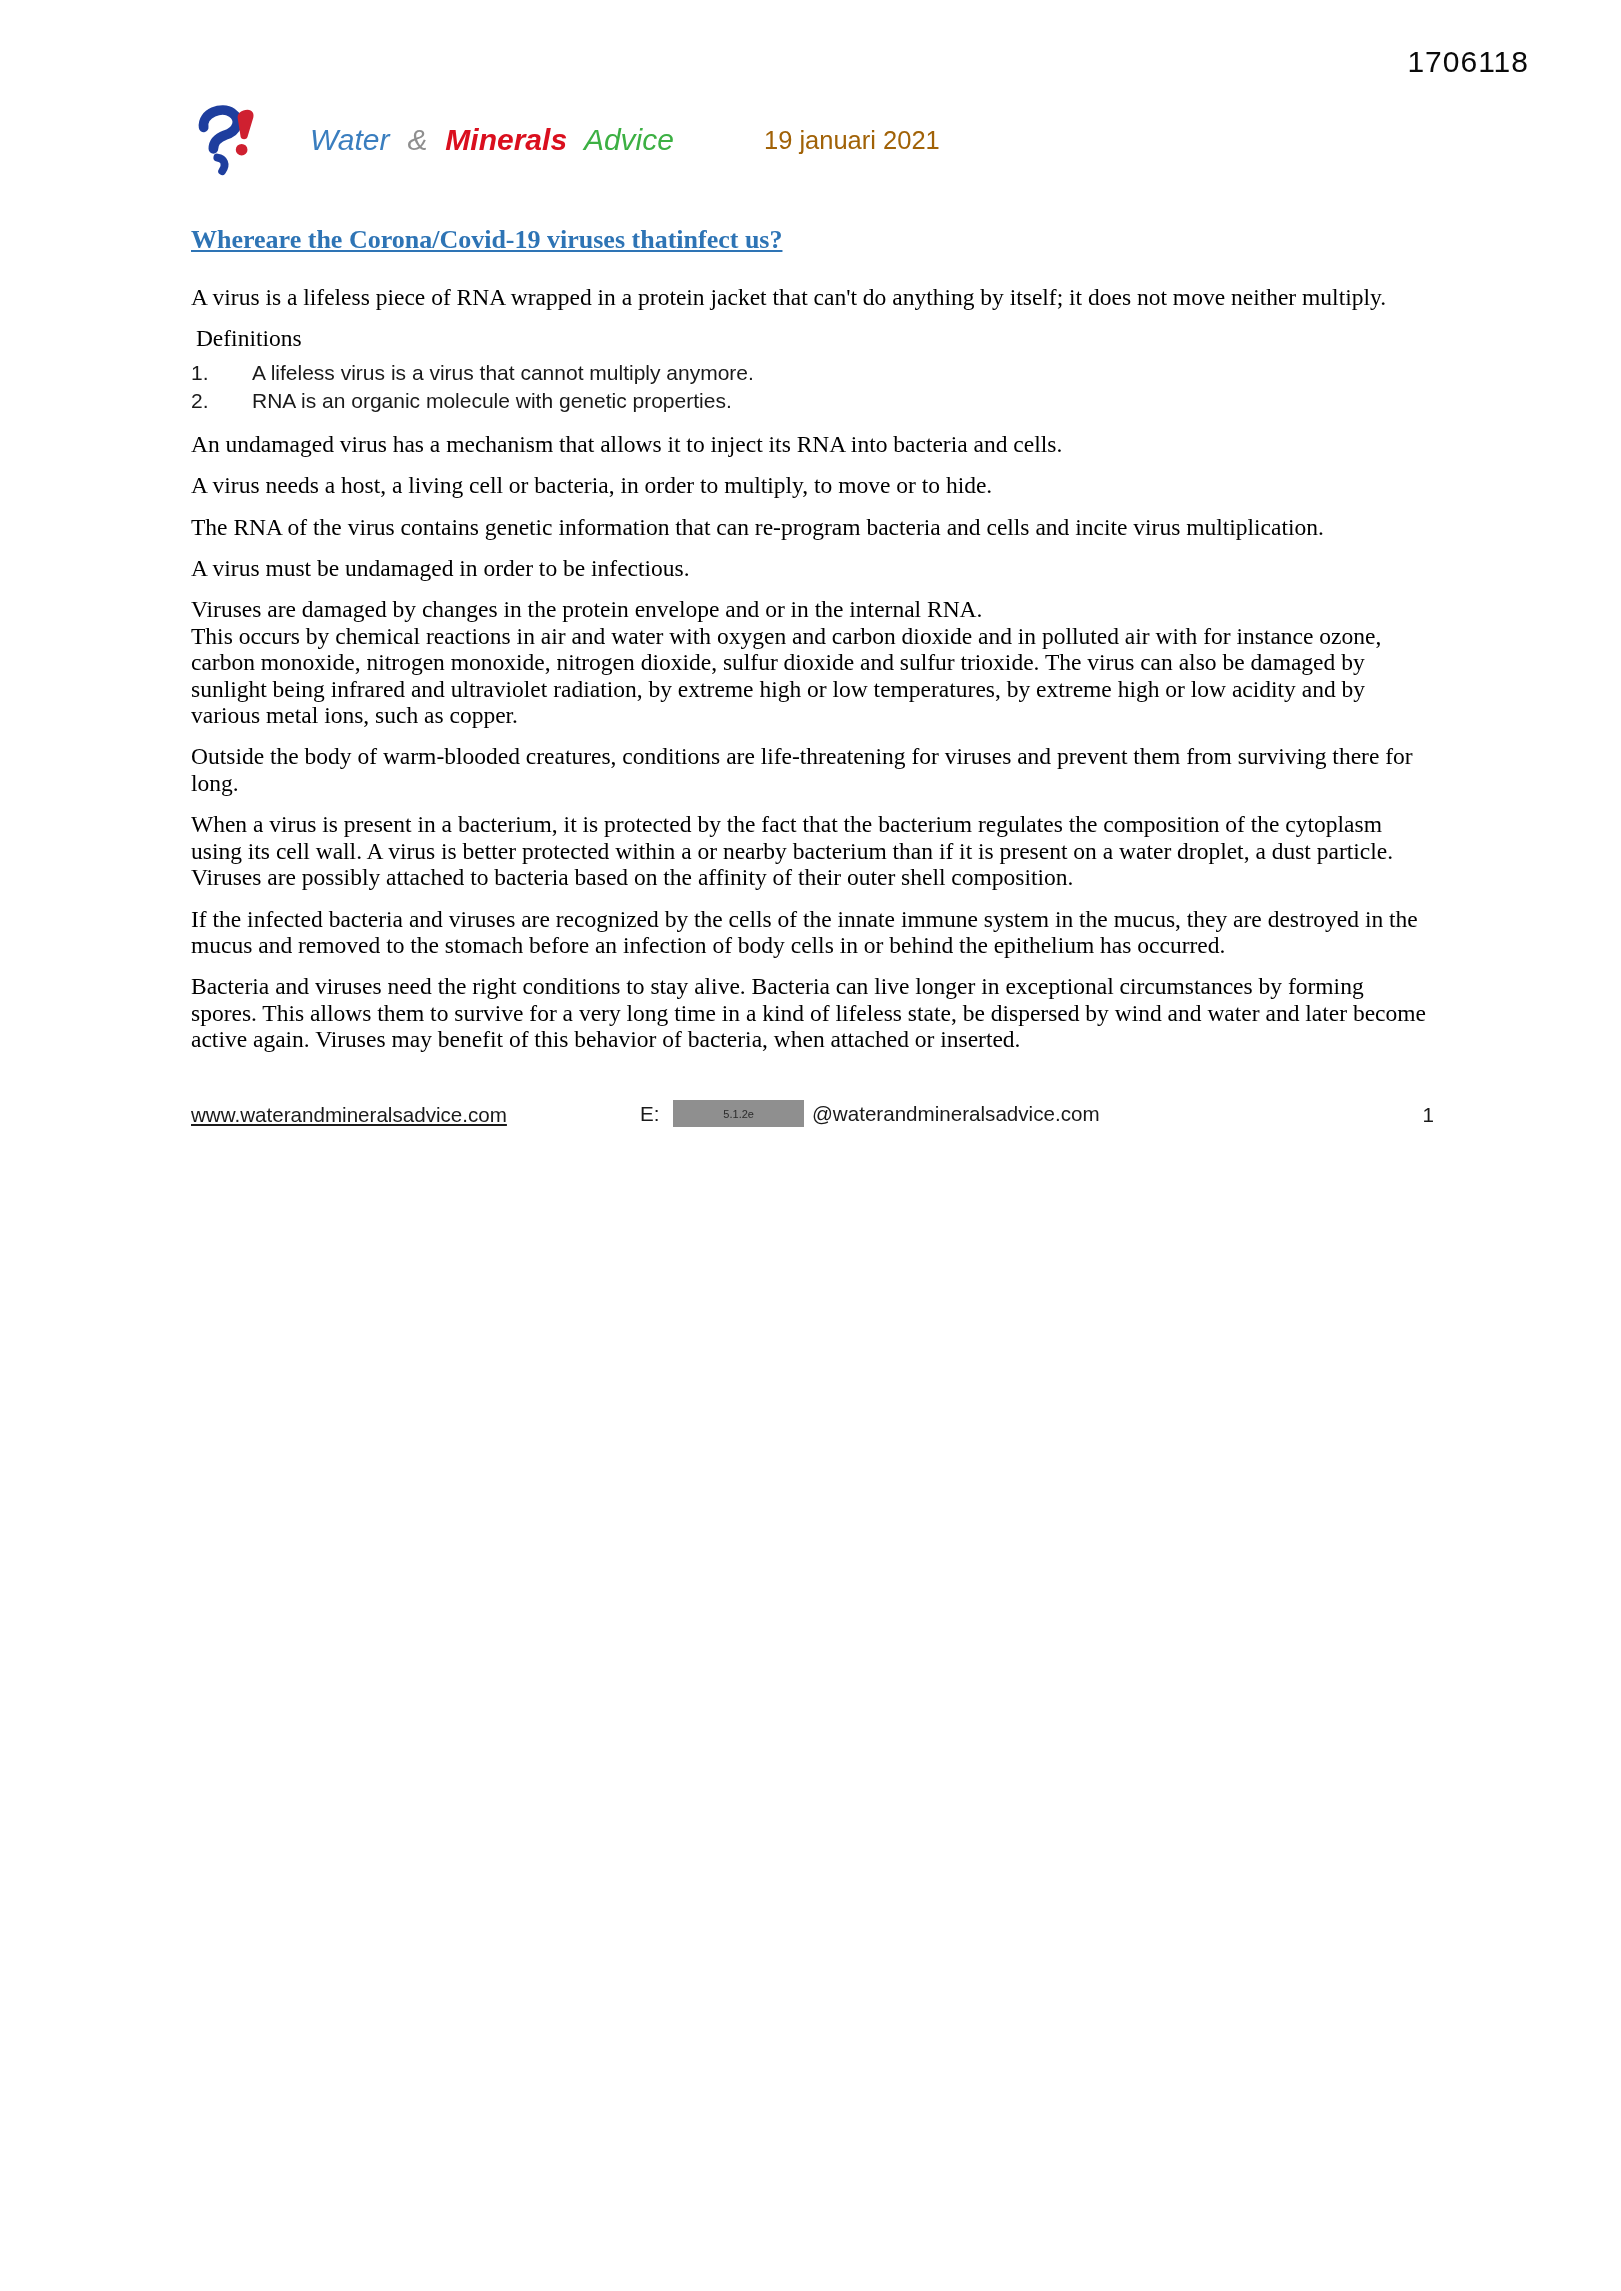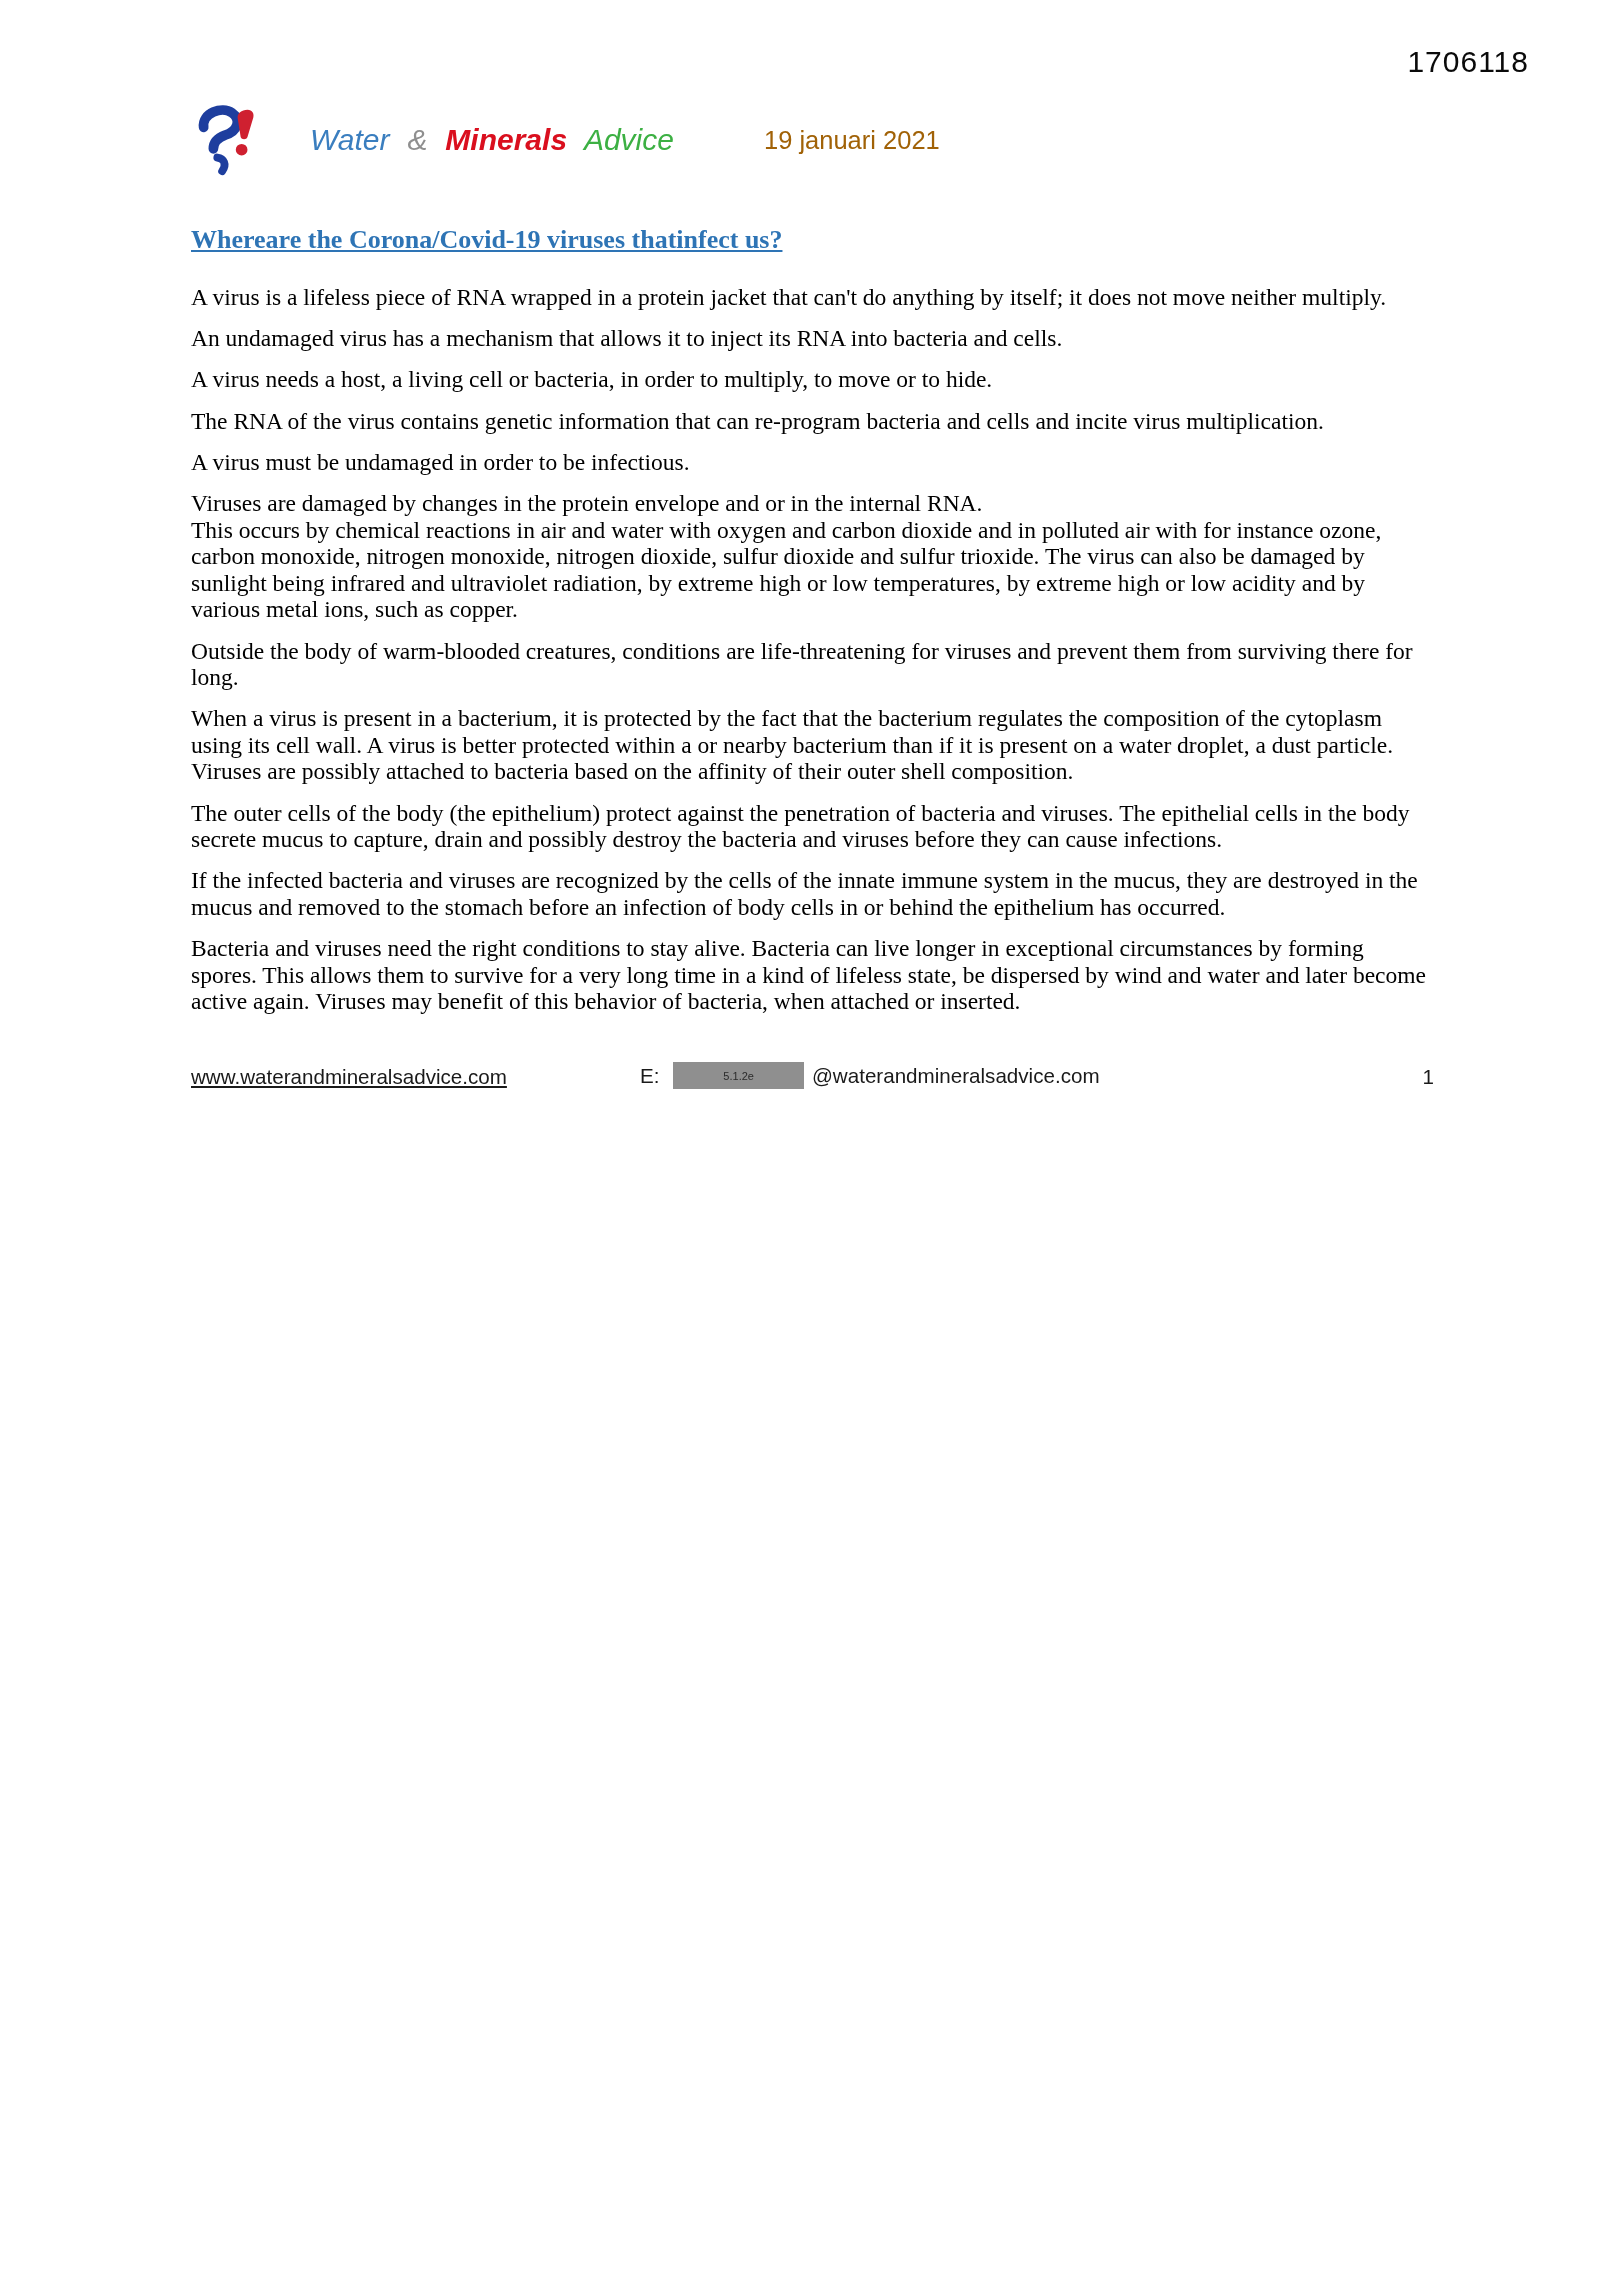--- a/index.html
+++ b/index.html
@@ -161,30 +161,40 @@
         <span class="brand-minerals">Minerals</span>
         <span class="brand-advice">Advice</span>
       </div>
       <span class="doc-date">19 januari 2021</span>
     </header>
 
     <h1 class="title">Whereare the  Corona/Covid-19 viruses thatinfect us?</h1>
 
     <p class="body-par intro">A virus is a lifeless piece of RNA wrapped in a protein jacket that can't do anything by itself; it does not move neither multiply.</p>
 
+    <div class="definitions">
+      <div class="def-heading">Definitions</div>
+      <div class="def-item">
+        <span class="def-num">1.</span>
+        <span class="def-text">A lifeless virus is a virus that cannot multiply anymore.</span>
+      </div>
+      <div class="def-item">
+        <span class="def-num">2.</span>
+        <span class="def-text">RNA is an organic molecule with genetic properties.</span>
+      </div>
+    </div>
 
     <p class="body-par">An undamaged virus has a mechanism that allows it to inject its RNA into bacteria and cells.</p>
     <p class="body-par">A virus needs a host, a living cell or bacteria, in order to multiply, to move or to hide.</p>
     <p class="body-par">The RNA of the virus contains genetic information that can re-program bacteria and cells and incite virus multiplication.</p>
     <p class="body-par">A virus must be undamaged in order to be infectious.</p>
     <p class="body-par">Viruses are damaged by changes in the protein envelope and or in the internal RNA.
 This occurs by chemical reactions in air and water with oxygen and carbon dioxide and in polluted air with for instance ozone, carbon monoxide, nitrogen monoxide, nitrogen dioxide, sulfur dioxide and sulfur trioxide. The virus can also be damaged by sunlight being infrared and ultraviolet radiation, by extreme high or low temperatures, by extreme high or low acidity and by various metal ions, such as copper.</p>
     <p class="body-par">Outside the body of warm-blooded creatures, conditions are life-threatening for viruses and prevent them from surviving there for long.</p>
     <p class="body-par">When a virus is present in a bacterium, it is protected by the fact that the bacterium regulates the composition of the cytoplasm using its cell wall. A virus is better protected within a or nearby bacterium than if it is present on a water droplet, a dust particle. Viruses are possibly attached to bacteria based on the affinity of their outer shell composition.</p>
-    <p class="body-par">The outer cells of the body (the epithelium) protect against the penetration of bacteria and viruses. The epithelial cells in the body secrete mucus to capture, drain and possibly destroy the bacteria and viruses before they can cause infections.</p>
     <p class="body-par">If the infected bacteria and viruses are recognized by the cells of the innate immune system in the mucus, they are destroyed in the mucus and removed to the stomach before an infection of body cells in or behind the epithelium has occurred.</p>
     <p class="body-par">Bacteria and viruses need the right conditions to stay alive. Bacteria can live longer in exceptional circumstances by forming spores. This allows them to survive for a very long time in a kind of lifeless state, be dispersed by wind and water and later become active again. Viruses may benefit of this behavior of bacteria, when attached or inserted.</p>
 
     <footer class="footer">
       <a class="footer-site">www.waterandmineralsadvice.com</a>
       <span class="footer-email">
         <span class="email-label">E:</span>
         <span class="redaction">5.1.2e</span>
         <span class="email-domain">@waterandmineralsadvice.com</span>
       </span>

